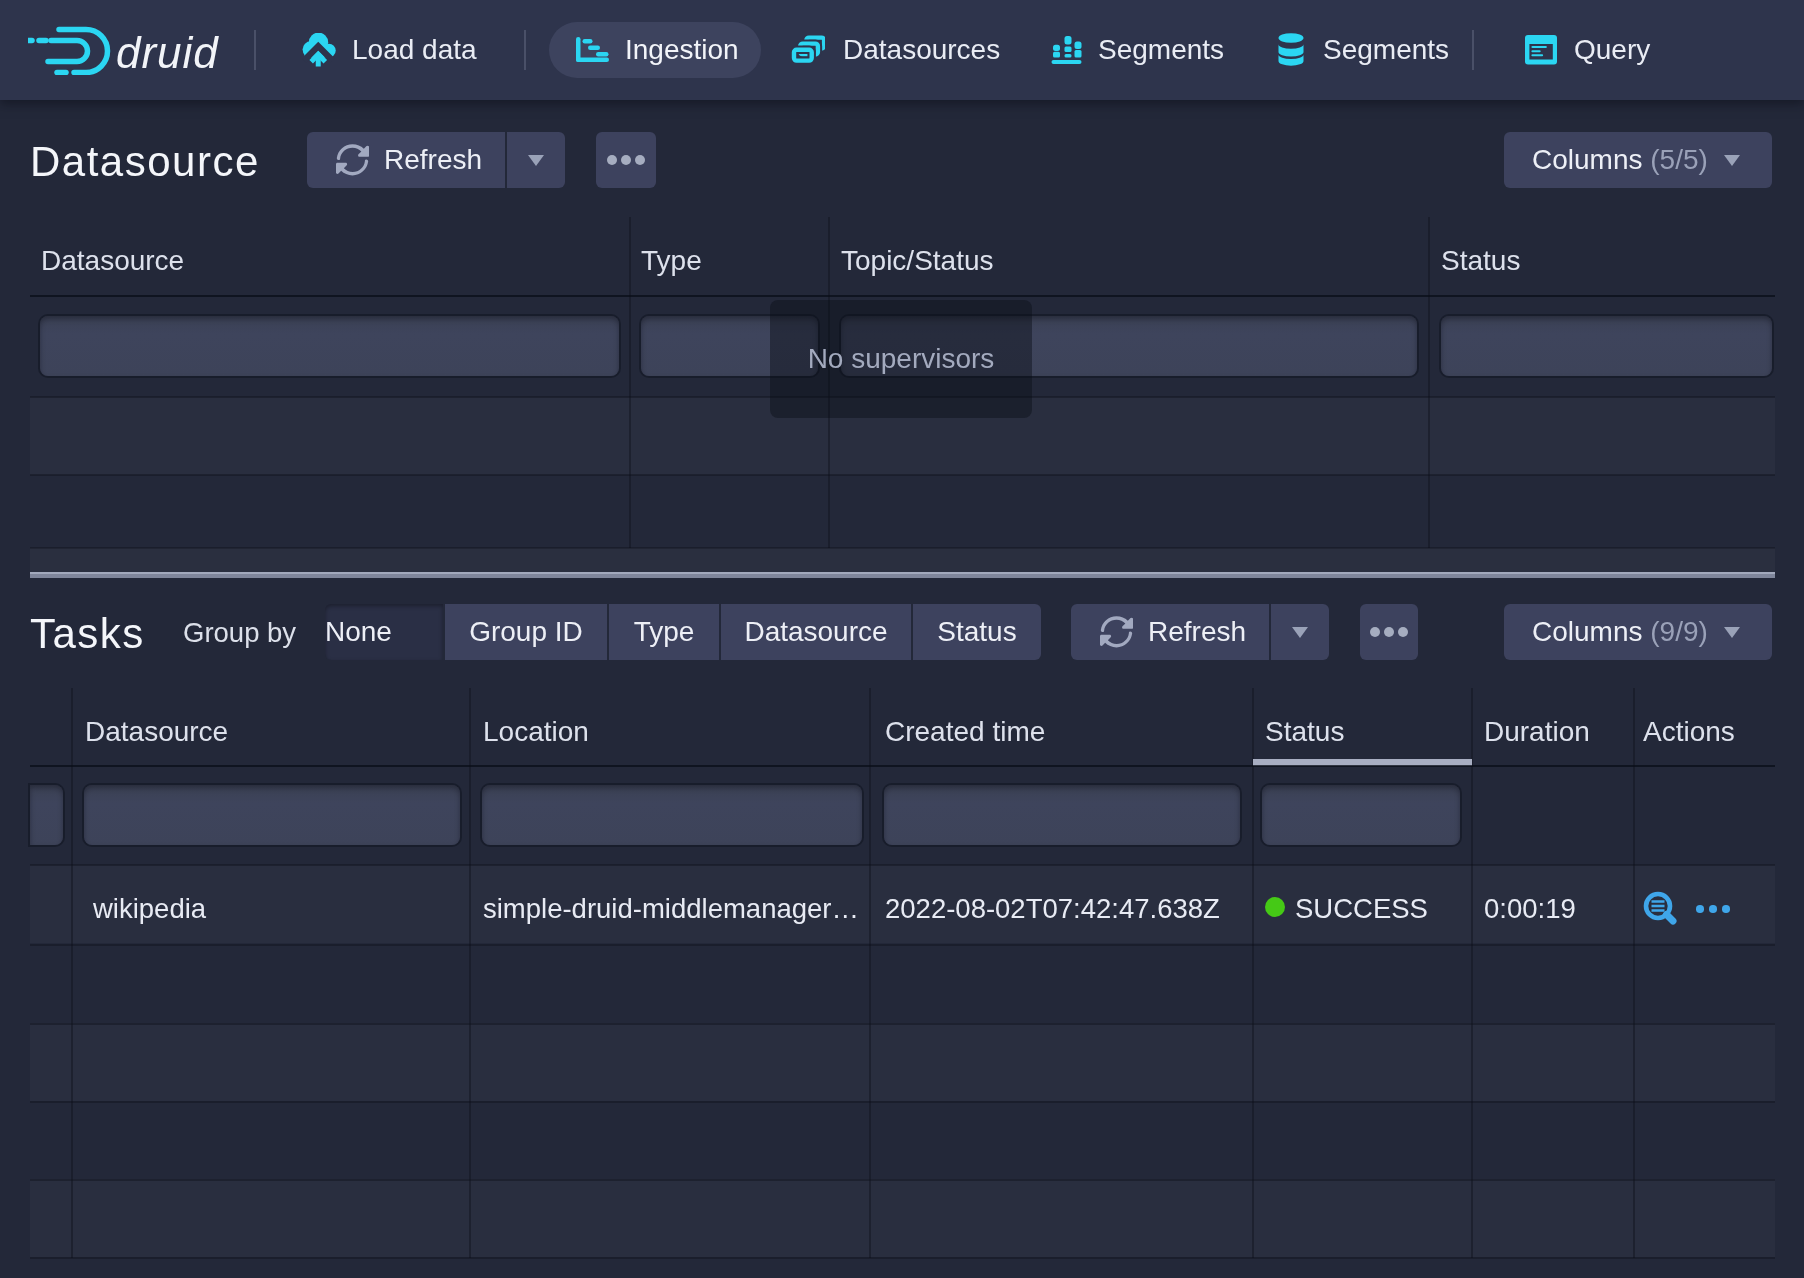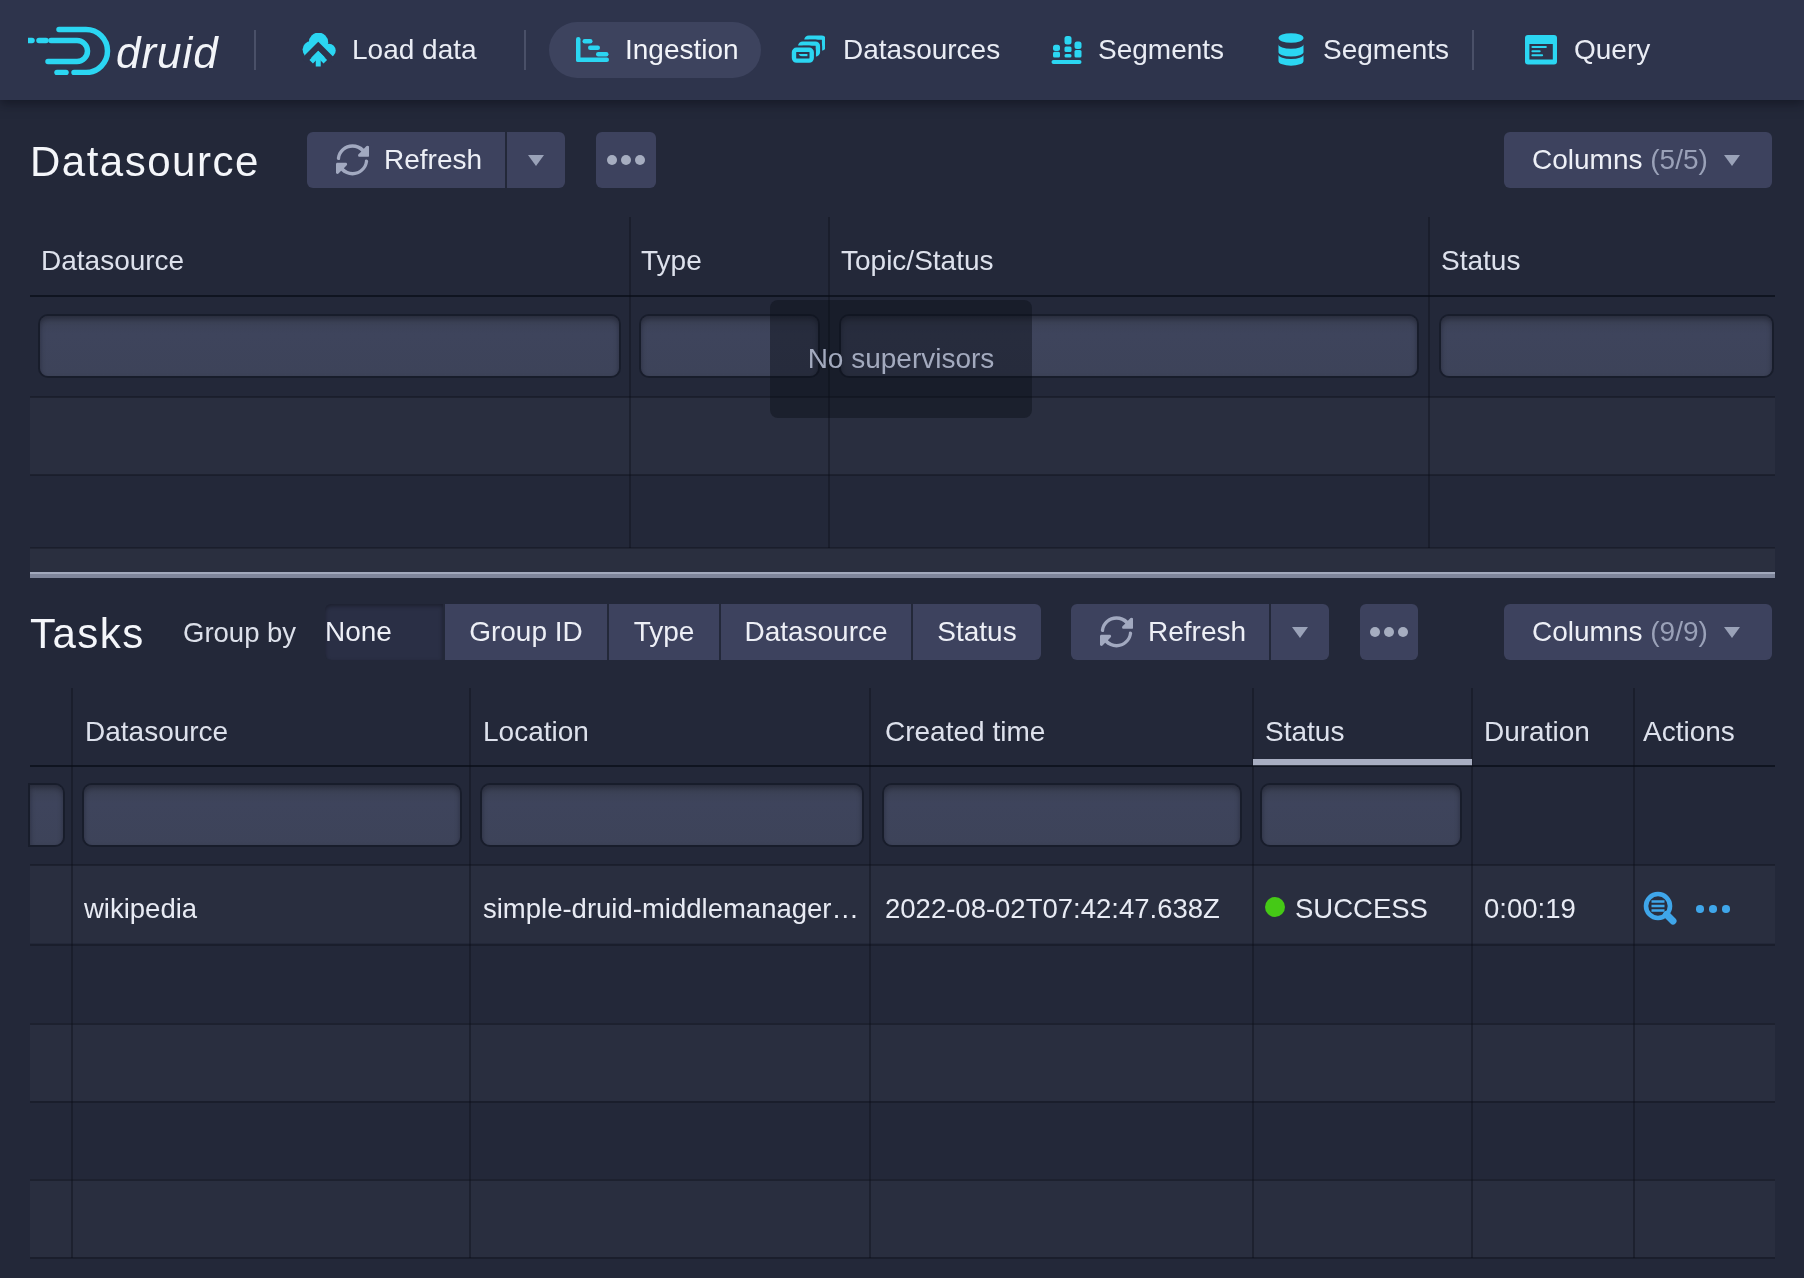--- a/index.html
+++ b/index.html
@@ -248,21 +248,21 @@
 <div class="hline" style="left:30px;top:765px;width:1745px;background:rgba(10,13,24,0.75)"></div>
 
 <div class="finput" style="left:30px;top:785px;width:33px;border-radius:0 8px 8px 0"></div>
 <div class="finput" style="left:84px;top:785px;width:376px"></div>
 <div class="finput" style="left:482px;top:785px;width:380px"></div>
 <div class="finput" style="left:884px;top:785px;width:356px"></div>
 <div class="finput" style="left:1262px;top:785px;width:198px"></div>
 
 <div class="hline" style="left:30px;top:864px;width:1745px"></div>
 
-<div class="celltx" style="left:84px;top:893px">wikipedia</div>
+<div class="celltx" style="left:93px;top:893px">wikipedia</div>
 <div class="celltx" style="left:483px;top:893px">simple-druid-middlemanager…</div>
 <div class="celltx" style="left:885px;top:893px">2022-08-02T07:42:47.638Z</div>
 <div class="abs" style="left:1265px;top:897px;width:20px;height:20px;border-radius:50%;background:#45c916"></div>
 <div class="celltx" style="left:1295px;top:893px">SUCCESS</div>
 <div class="celltx" style="left:1484px;top:893px">0:00:19</div>
 
 <svg class="abs" style="left:1643px;top:891px" width="36" height="36" viewBox="0 0 36 36">
   <circle cx="15" cy="15" r="12" fill="none" stroke="#3fa6ea" stroke-width="4.6"></circle>
   <path d="M23.5 23.5 L30 30" stroke="#3fa6ea" stroke-width="7" stroke-linecap="round"></path>
   <g stroke="#3fa6ea" stroke-width="2.6">

